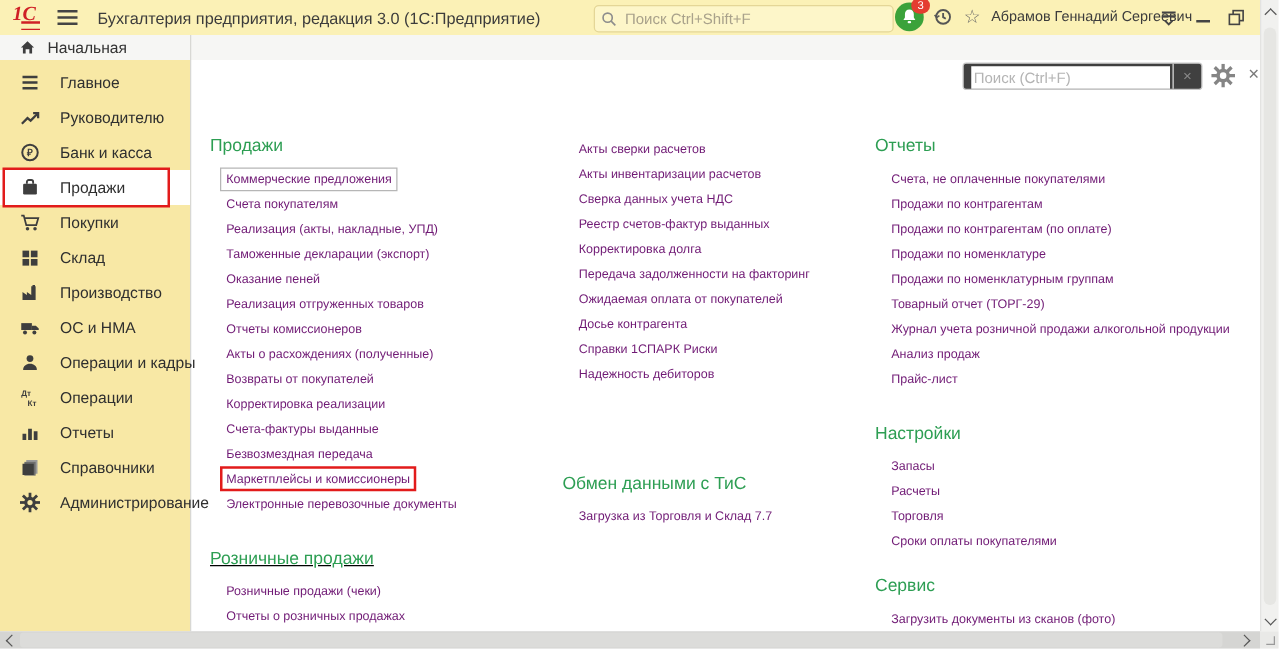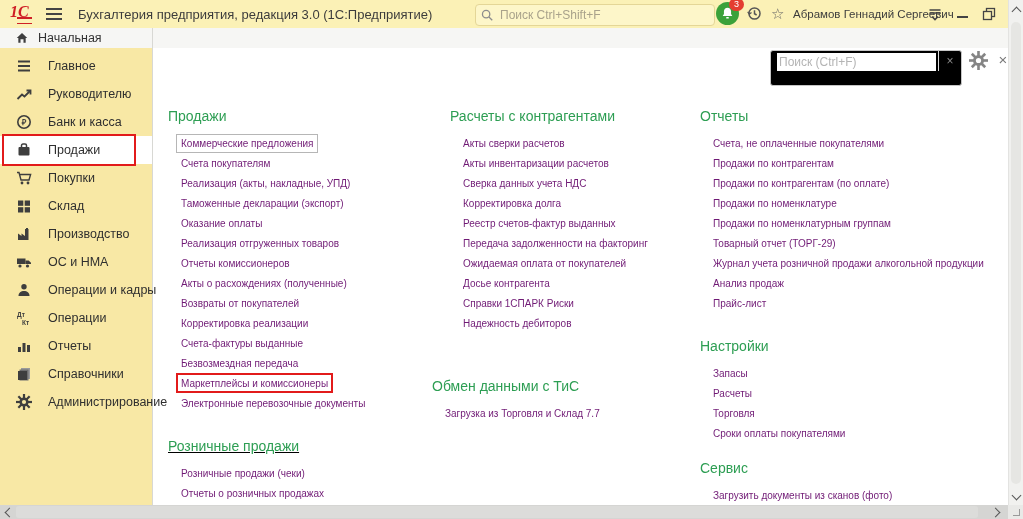--- a/index.html
+++ b/index.html
@@ -52,26 +52,26 @@
   
   .section{position:absolute;}
   .section h3{margin:0 0 8px;font-size:14px;font-weight:normal;color:#2d9e53;white-space:nowrap;}
   .section ul{list-style:none;margin:0;padding:0 0 0 13px;}
   .section li{height:20px;line-height:20px;white-space:nowrap;}
   .link{display:inline-block;font-size:10px;color:#701a75;cursor:pointer;position:relative;line-height:15px;}
   .link.focused{border:1px solid #b6b6b6;padding:1px 4px;margin-left:-5px;}
   .link.highlighted::after{content:"";position:absolute;left:-5px;right:-5px;top:-3px;bottom:-2px;
         border:2px solid #e21b1b;pointer-events:none;}
   .s0{left:168px;top:108px;}  .s1{left:168px;top:438px;text-decoration:underline;}
-  .s2{left:450px;top:108px;}  .s3{left:432px;top:378px;}
+  .s2{left:450px;top:108px;}  .s3{left:450px;top:378px;}
   .s4{left:700px;top:108px;}  .s5{left:700px;top:338px;}  .s6{left:700px;top:460px;}
 
   
-  .psearch{position:absolute;left:770px;top:50px;width:192px;height:36px;border:1px solid #c6c6c6;
-        border-radius:3px;background:#000000;box-sizing:border-box;}
+  .psearch{position:absolute;left:770px;top:50px;width:192px;height:22px;border:1px solid #c6c6c6;
+        border-radius:3px;background:#404040;box-sizing:border-box;}
   .psearch input{position:absolute;left:6px;top:2px;width:155px;height:16px;border:none;outline:none;
         font-family:"Liberation Sans",sans-serif;font-size:12px;color:#555;}
   .psearch input::placeholder{color:#b4b4b4;}
   .pclear{position:absolute;right:0;top:0;width:22px;height:20px;border-left:1px solid #dcdcdc;
         color:#8a8a8a;text-align:center;line-height:20px;font-size:12px;cursor:pointer;}
   .pgear{position:absolute;left:969px;top:51px;width:19px;height:19px;cursor:pointer;}
   .pgear svg{width:19px;height:19px;}
   .pclose{position:absolute;left:996px;top:50px;font-size:15px;color:#7a7a7a;line-height:20px;
         width:14px;text-align:center;cursor:pointer;}
 
@@ -292,47 +292,46 @@
 </span>
 <span class="pclose">×</span>
 
 <div class="section s0">
     <h3>Продажи</h3>
     <ul>
       <li><span class="link focused">Коммерческие предложения</span></li>
       <li><span class="link">Счета покупателям</span></li>
       <li><span class="link">Реализация (акты, накладные, УПД)</span></li>
       <li><span class="link">Таможенные декларации (экспорт)</span></li>
-      <li><span class="link">Оказание оплаты</span></li>
+      <li><span class="link">Оказание пеней</span></li>
       <li><span class="link">Реализация отгруженных товаров</span></li>
       <li><span class="link">Отчеты комиссионеров</span></li>
       <li><span class="link">Акты о расхождениях (полученные)</span></li>
       <li><span class="link">Возвраты от покупателей</span></li>
       <li><span class="link">Корректировка реализации</span></li>
       <li><span class="link">Счета-фактуры выданные</span></li>
       <li><span class="link">Безвозмездная передача</span></li>
       <li><span class="link highlighted">Маркетплейсы и комиссионеры</span></li>
       <li><span class="link">Электронные перевозочные документы</span></li>
     </ul>
   </div>
 <div class="section s1">
     <h3>Розничные продажи</h3>
     <ul>
       <li><span class="link">Розничные продажи (чеки)</span></li>
       <li><span class="link">Отчеты о розничных продажах</span></li>
     </ul>
   </div>
 <div class="section s2">
-    <h3>Расчеты с контрагентами</h3>
     <ul>
       <li><span class="link">Акты сверки расчетов</span></li>
       <li><span class="link">Акты инвентаризации расчетов</span></li>
       <li><span class="link">Сверка данных учета НДС</span></li>
+      <li><span class="link">Реестр счетов-фактур выданных</span></li>
       <li><span class="link">Корректировка долга</span></li>
-      <li><span class="link">Реестр счетов-фактур выданных</span></li>
       <li><span class="link">Передача задолженности на факторинг</span></li>
       <li><span class="link">Ожидаемая оплата от покупателей</span></li>
       <li><span class="link">Досье контрагента</span></li>
       <li><span class="link">Справки 1СПАРК Риски</span></li>
       <li><span class="link">Надежность дебиторов</span></li>
     </ul>
   </div>
 <div class="section s3">
     <h3>Обмен данными с ТиС</h3>
     <ul>

